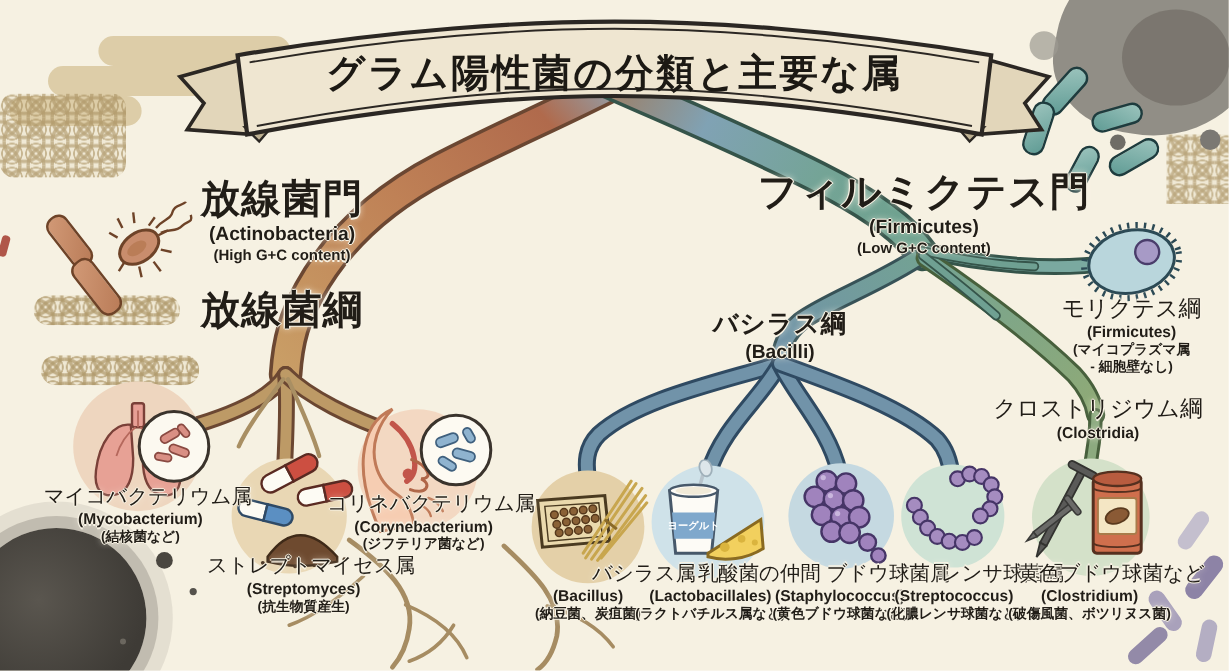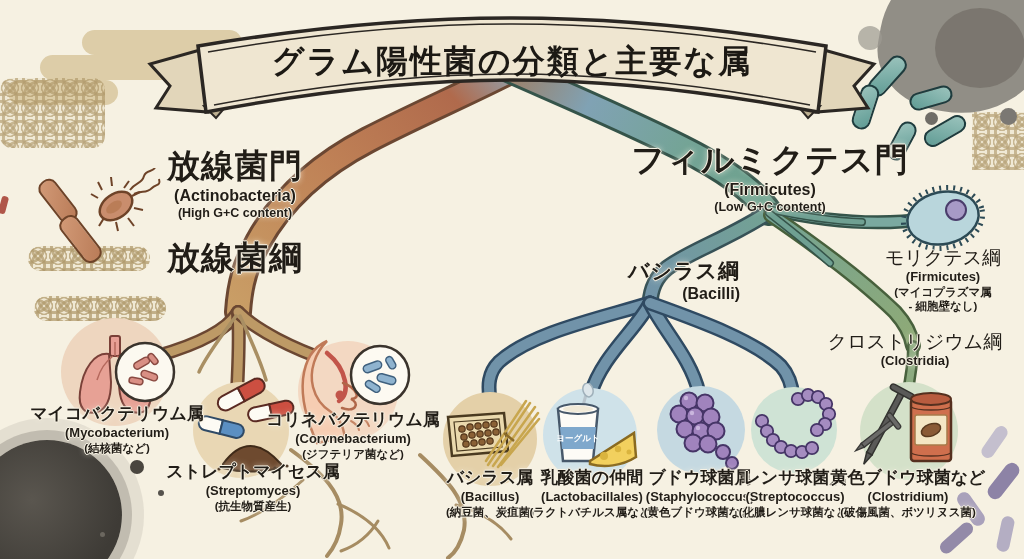--- a/index.html
+++ b/index.html
@@ -24,21 +24,21 @@
   .rod{position:absolute;border-radius:9px;}
   .rod-teal{background:linear-gradient(135deg,#9cc4bd,#5f9b94);border:2.5px solid #1e3c3e;}
   .rod-brown{background:linear-gradient(135deg,#d29a77,#b97b57);border:2.5px solid #6e4328;}
   .rod-purple{border:none;}
   .dot{position:absolute;border-radius:50%;}
   
   .node{position:absolute;text-align:center;z-index:6;line-height:1.22;
     text-shadow:0 1px 0 #f7f2e4,0 -1px 0 #f7f2e4,1px 0 0 #f7f2e4,-1px 0 0 #f7f2e4,0 0 6px #f7f2e4;}
   .jp-xl{font-size:33px;font-weight:700;letter-spacing:1px;}
   .jp-l{font-size:21px;font-weight:800;letter-spacing:1px;}
-  .jp-m{font-size:17px;font-weight:700;}
+  .jp-m{font-size:17px;font-weight:400;text-align:right;}
   .jp-sm{font-size:19px;font-weight:400;}
   .latin-l{font-size:16px;font-weight:700;}
   .latin-m{font-size:16px;font-weight:700;}
   .latin-s{font-size:13px;font-weight:700;}
   .note{font-size:12.5px;font-weight:700;}
   .note-s{font-size:11.5px;font-weight:700;}
   .abs{position:absolute;}
   #title{
     position:absolute;left:232px;top:40px;width:560px;text-align:center;z-index:9;
     font-size:32px;font-weight:800;letter-spacing:2px;color:#1c1914;
@@ -382,21 +382,21 @@
   <div class="node" style="left:620px;top:140px;width:300px;">
     <div class="jp-xl">フィルミクテス門</div>
     <div class="latin-l">(Firmicutes)</div>
     <div class="note">(Low G+C content)</div>
   </div>
 
   <div class="node" style="left:120px;top:238px;width:230px;">
     <div class="jp-xl">放線菌綱</div>
   </div>
 
-  <div class="node" style="left:560px;top:258px;width:180px;text-align:right;">
+  <div class="node" style="left:560px;top:258px;width:180px;">
     <div class="jp-l">バシラス綱</div>
     <div class="latin-m">(Bacilli)</div>
   </div>
 
   <div class="node" style="left:868px;top:246px;width:150px;">
     <div class="jp-sm">モリクテス綱</div>
     <div class="latin-s">(Firmicutes)</div>
     <div class="note-s">(マイコプラズマ属</div>
     <div class="note-s">- 細胞壁なし)</div>
   </div>

